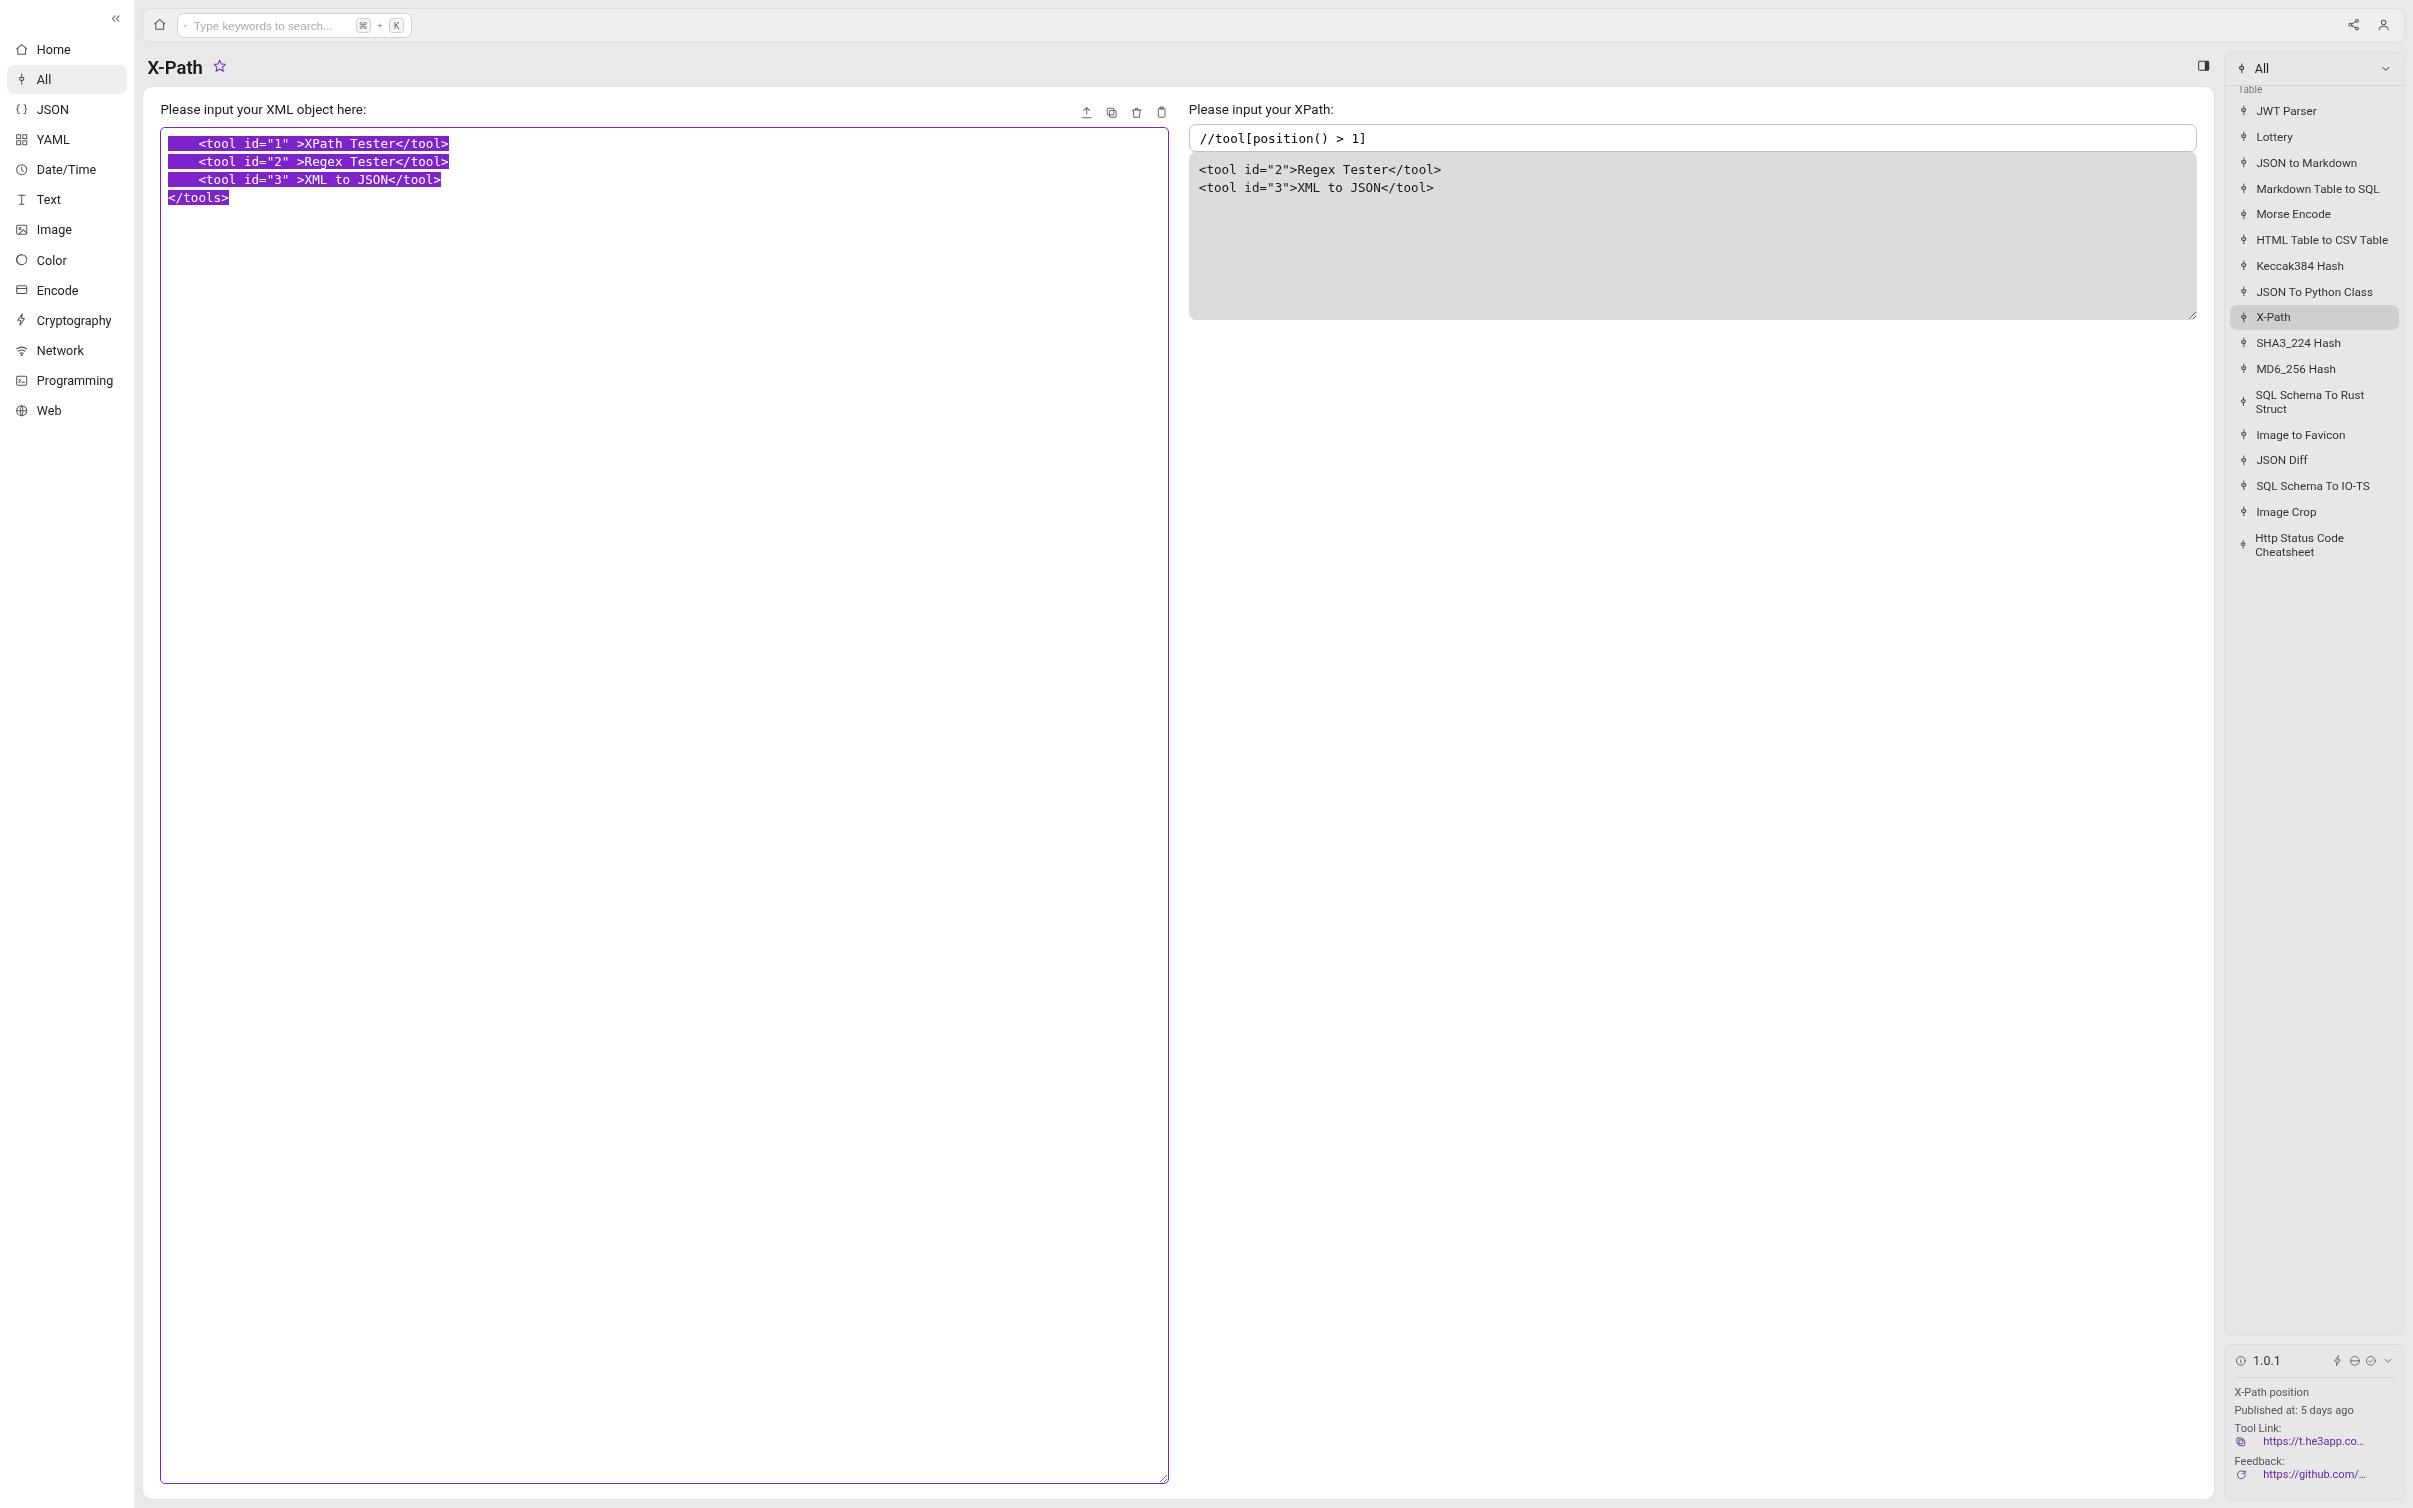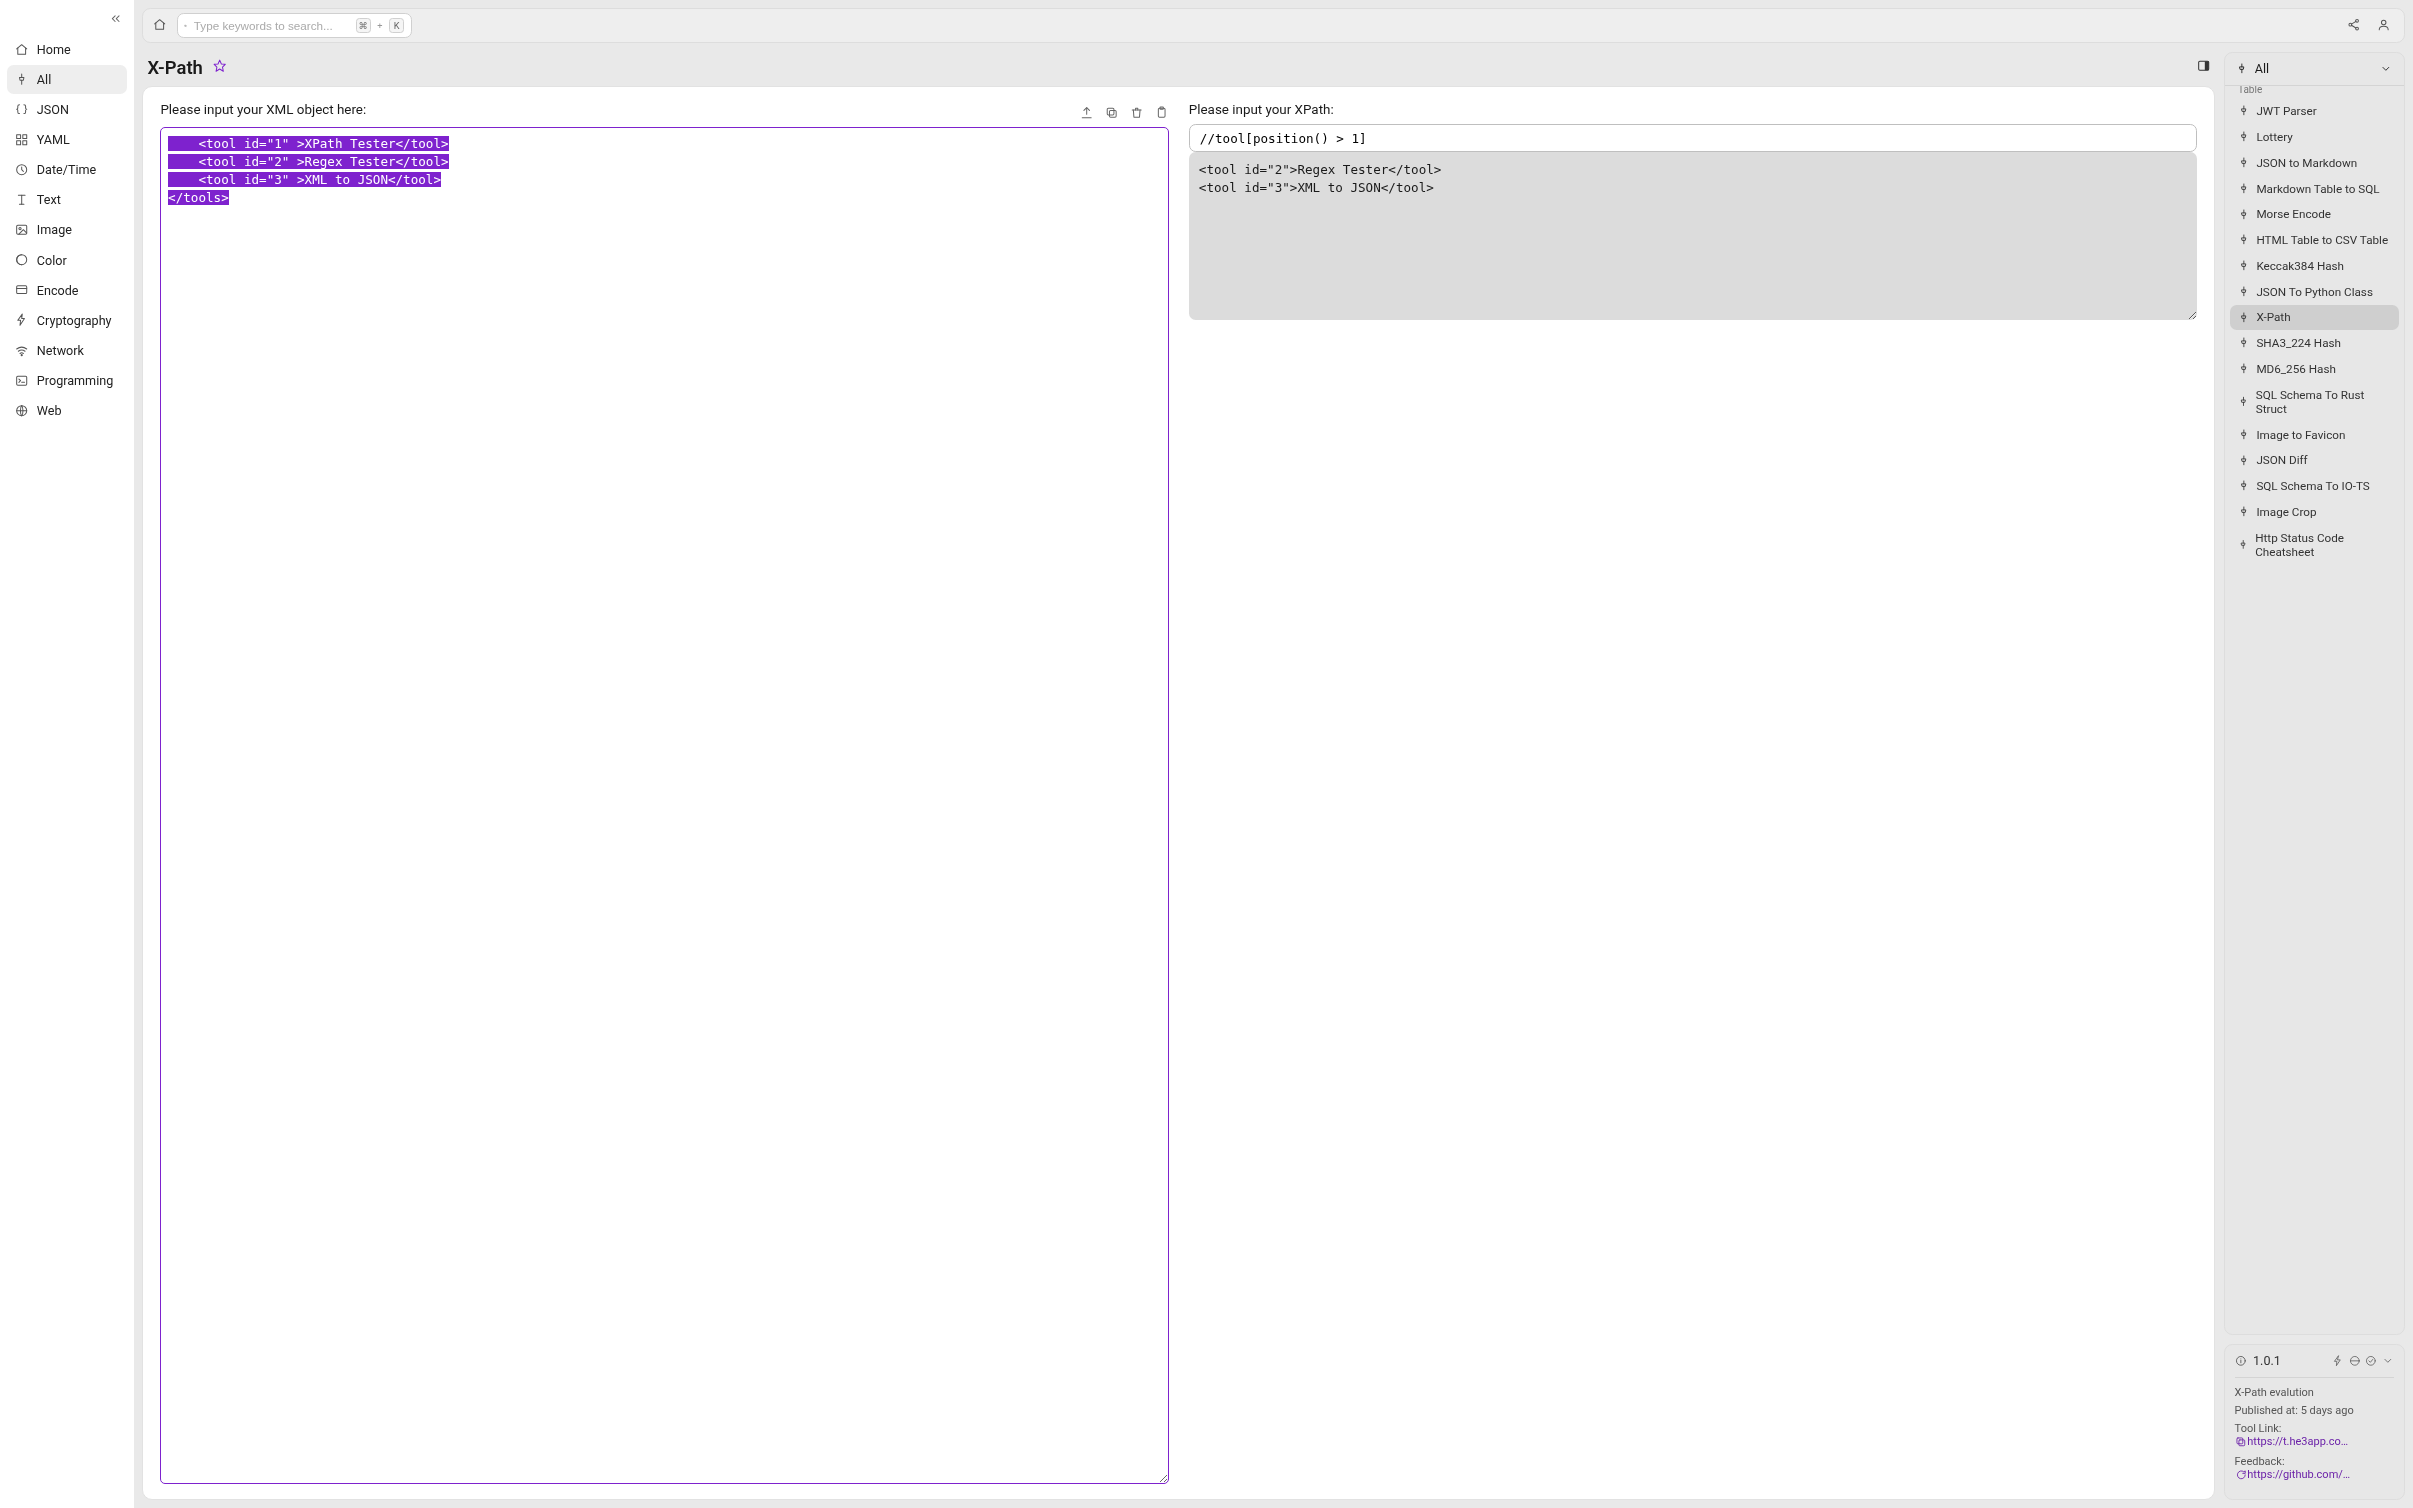--- a/index.html
+++ b/index.html
@@ -302,21 +302,21 @@
   border-bottom: 0.8px solid #d4d4d4;
   margin-bottom: 8.4px;
 }
 .version-row .spacer { flex: 1; }
 .version-row .meta-icons { display: flex; gap: 5px; color: #666; }
 .info-line { margin-bottom: 5px; }
 .info-line a { color: #6b21a8; text-decoration: none; }
 .link-chip {
   display: inline-flex;
   align-items: center;
-  gap: 1px;
+  gap: 17px;
   text-align: right;
 }
 .link-chip svg { color: #6b21a8; }
 
 
 svg.ic { width: 13.4px; height: 13.4px; stroke: currentColor; fill: none; stroke-width: 1.8; stroke-linecap: round; stroke-linejoin: round; }
 svg.ic14 { width: 11.7px; height: 11.7px; stroke: currentColor; fill: none; stroke-width: 1.8; stroke-linecap: round; stroke-linejoin: round; }
 </style>
 </head>
 <body>
@@ -741,21 +741,21 @@
               </svg>
             <svg class="ic14" viewBox="0 0 24 24">
                 <circle cx="12" cy="12" r="9"></circle>
                 <path d="M8 12l3 3 5-6"></path>
               </svg>
             <svg class="ic14" viewBox="0 0 24 24">
                 <polyline points="6 9 12 15 18 9"></polyline>
               </svg>
           </span>
         </div>
-        <div class="info-line">X-Path evalution</div>
+        <div class="info-line">X-Path position</div>
         <div class="info-line">
           <span>Published at:</span>
           <span>5 days ago</span>
         </div>
         <div class="info-line">
           <span>Tool Link:</span>
           <a href="#" class="link-chip">
             <svg class="ic14" viewBox="0 0 24 24">
                 <rect x="8" y="8" width="12" height="12" rx="2"></rect>
                 <rect x="4" y="4" width="12" height="12" rx="2"></rect>

